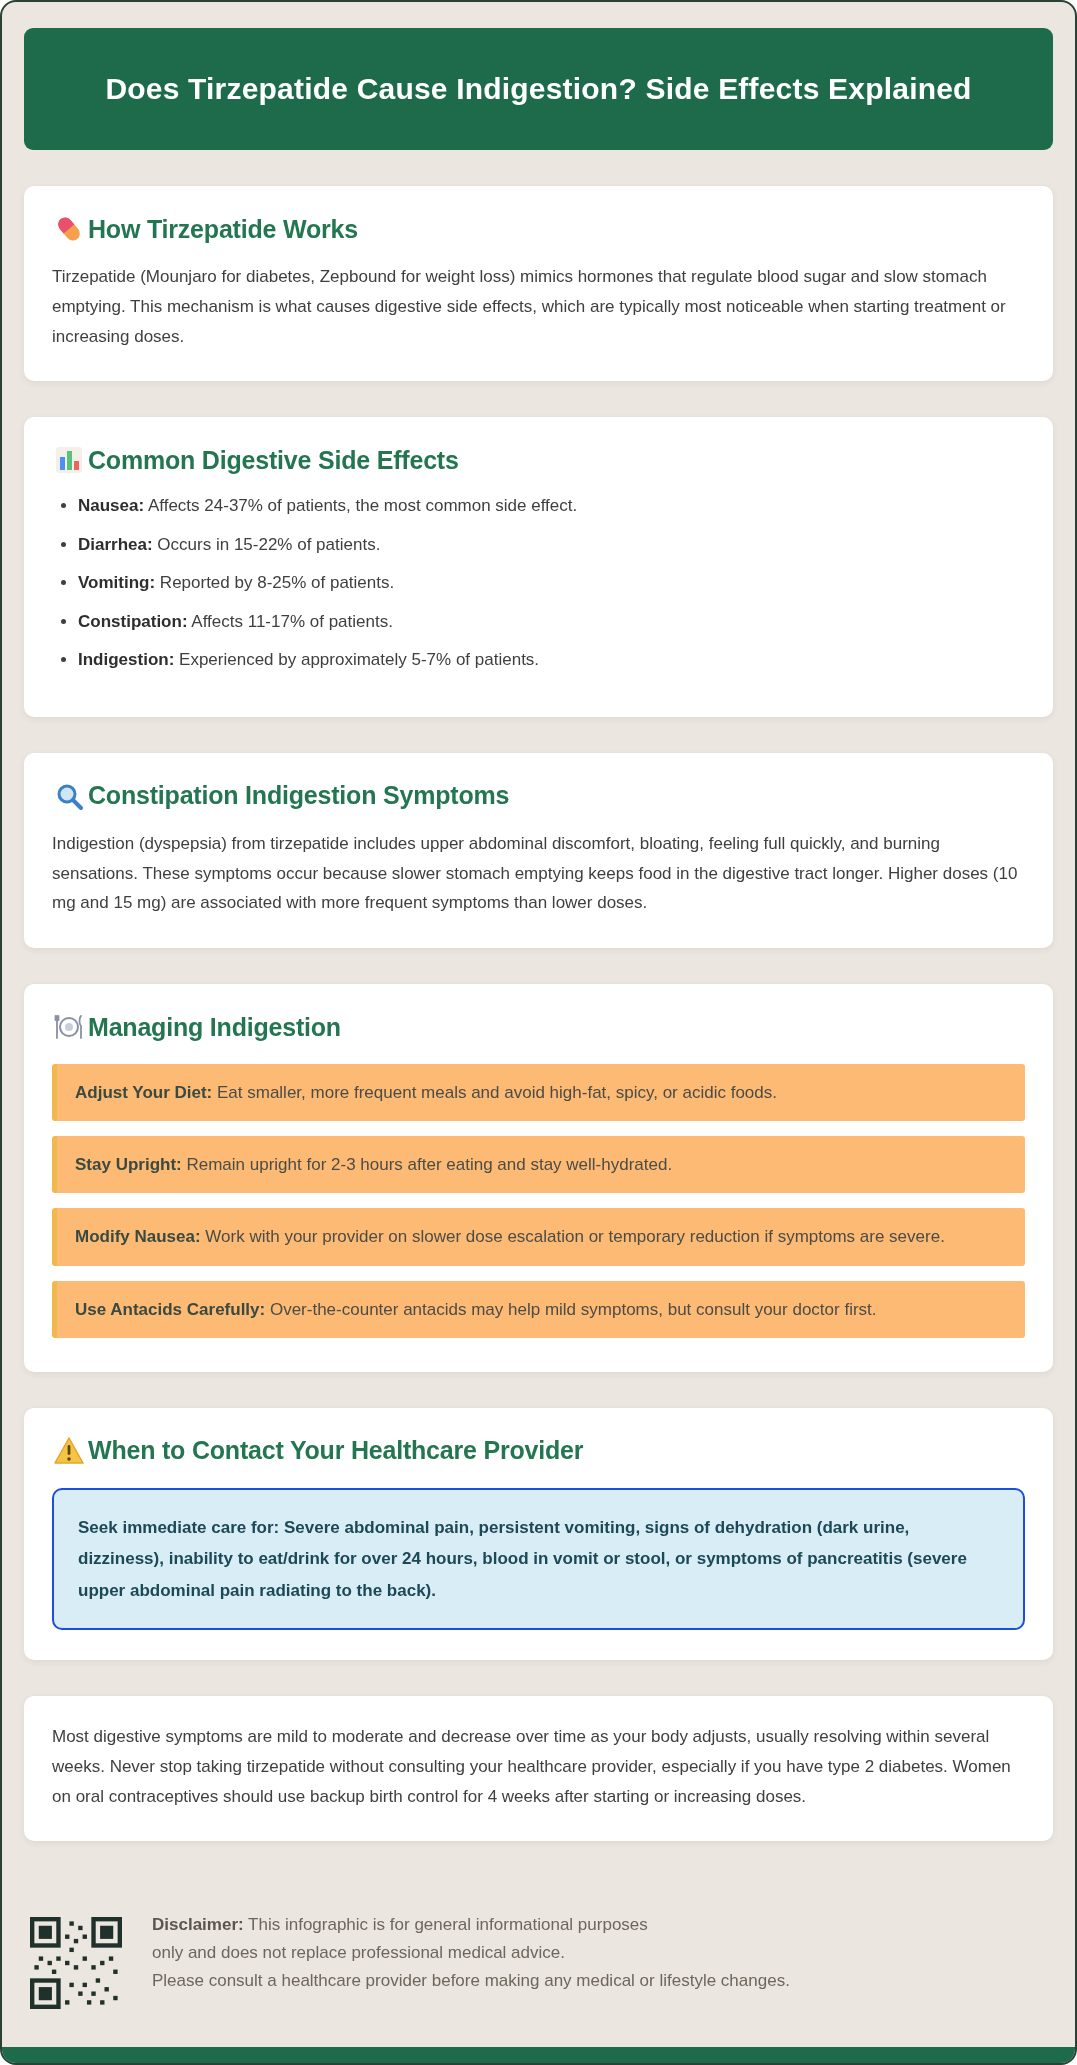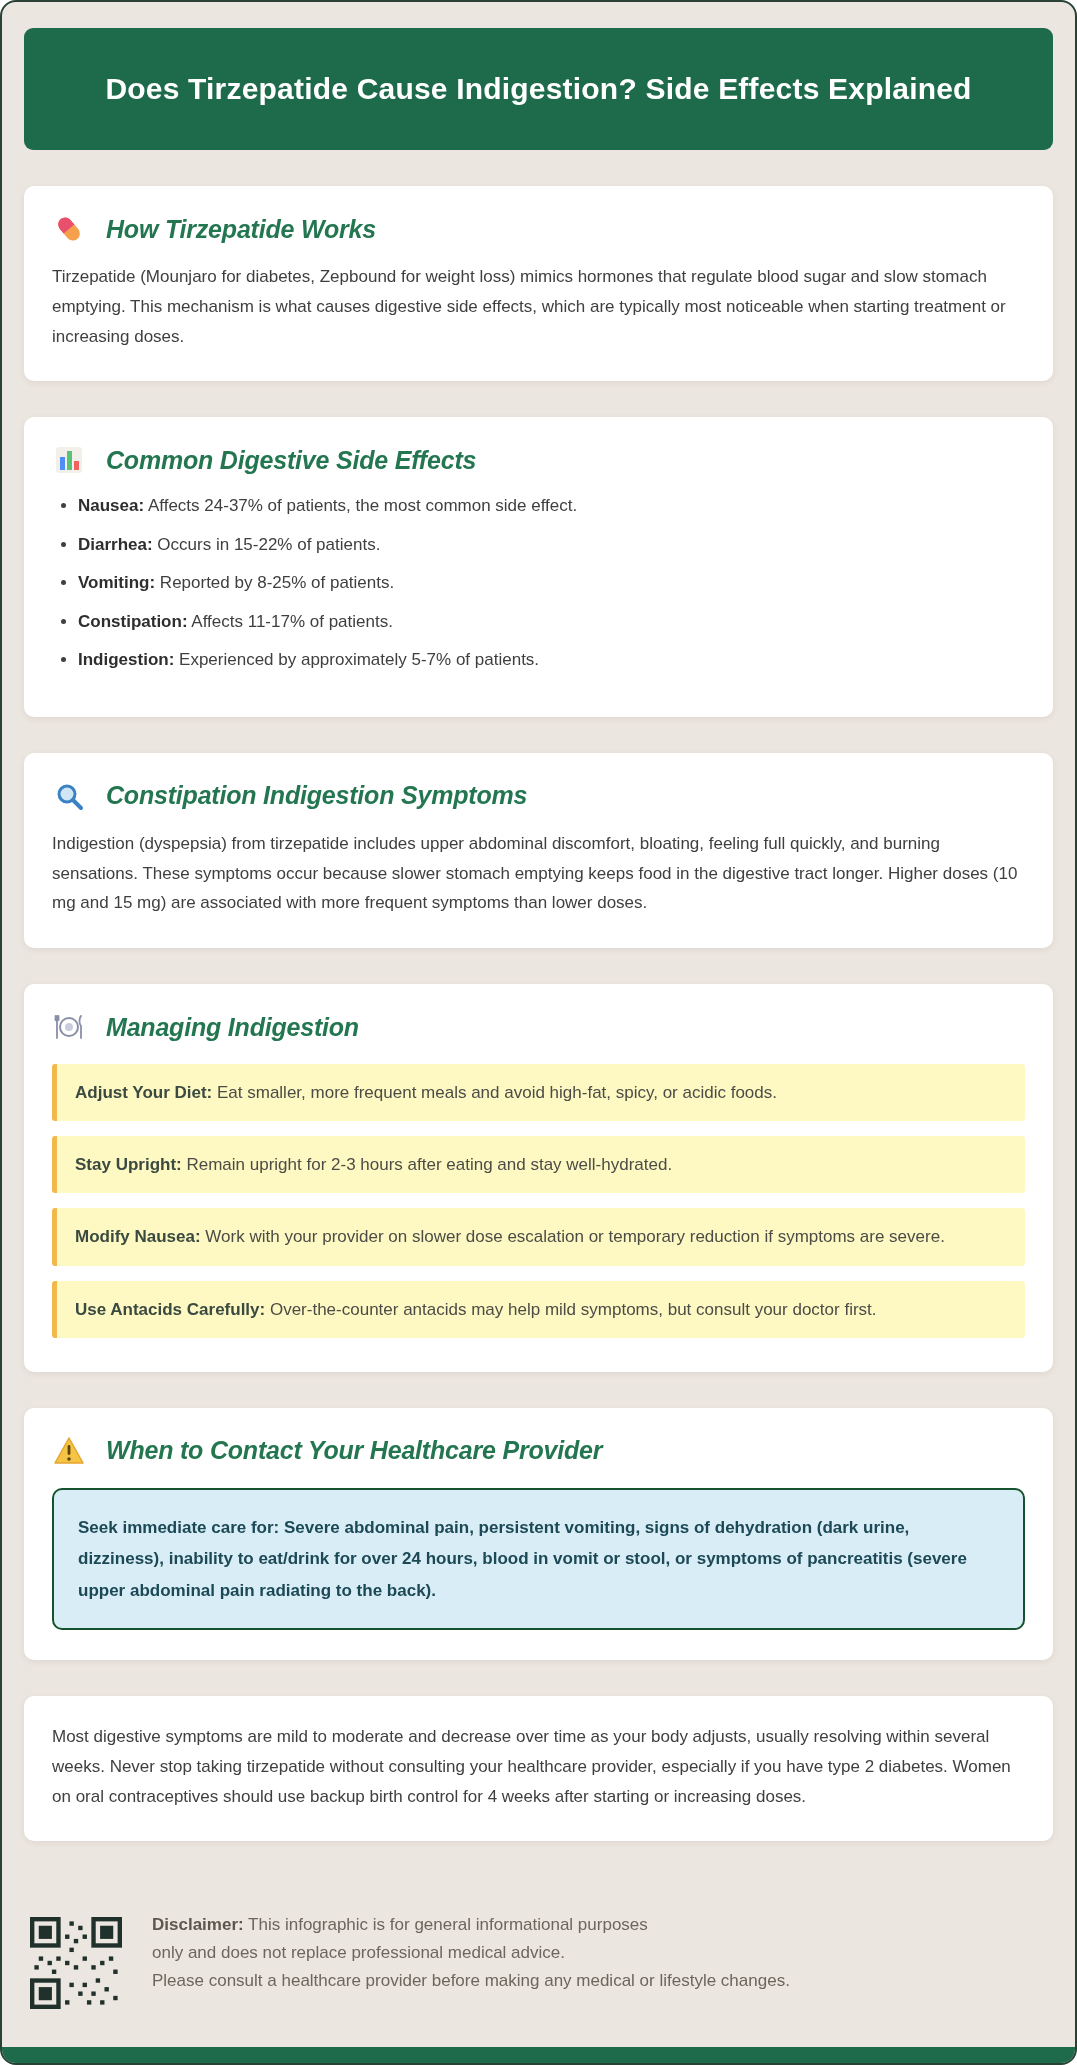--- a/index.html
+++ b/index.html
@@ -36,23 +36,22 @@
   .card {
     background: #ffffff;
     border-radius: 10px;
     padding: 26px 28px 30px;
     margin-bottom: 36px;
     box-shadow: 0 2px 6px rgba(70, 55, 40, 0.08);
   }
   .card-head {
     display: flex;
     align-items: center;
-    gap: 20px;
+    gap: 2px;
     margin-bottom: 16px;
-    font-style: italic;
   }
   .card-head h2 {
     color: #237650;
     font-size: 25px;
     font-weight: 700;
     letter-spacing: -0.2px;
   }
   .icon {
     width: 34px; height: 34px;
     display: inline-flex;
@@ -74,35 +73,35 @@
     font-size: 17px;
     line-height: 1.5;
     margin-top: 6px;
   }
   ul.bullets li { margin-bottom: 13px; }
   ul.bullets li:last-child { margin-bottom: 14px; }
   ul.bullets strong { color: #2e2e2e; }
 
   .tips { margin-top: 20px; }
   .tip {
-    background: #fef9c3;
+    background: #fdba74;
     border-left: 5px solid #f1b94b;
     border-radius: 3px;
     padding: 15px 18px;
     margin-bottom: 15px;
     font-size: 17px;
     line-height: 1.6;
     color: #4c4c46;
   }
   .tip:last-child { margin-bottom: 4px; }
   .tip strong { color: #3a4a40; }
 
   .alert {
     background: #d9edf7;
-    border: 2px solid #14532d;
+    border: 2px solid #1d4ed8;
     border-radius: 10px;
     padding: 22px 24px;
     margin-top: 20px;
   }
   .alert p {
     font-weight: 700;
     color: #1c4956;
     font-size: 17px;
     line-height: 1.85;
   }

